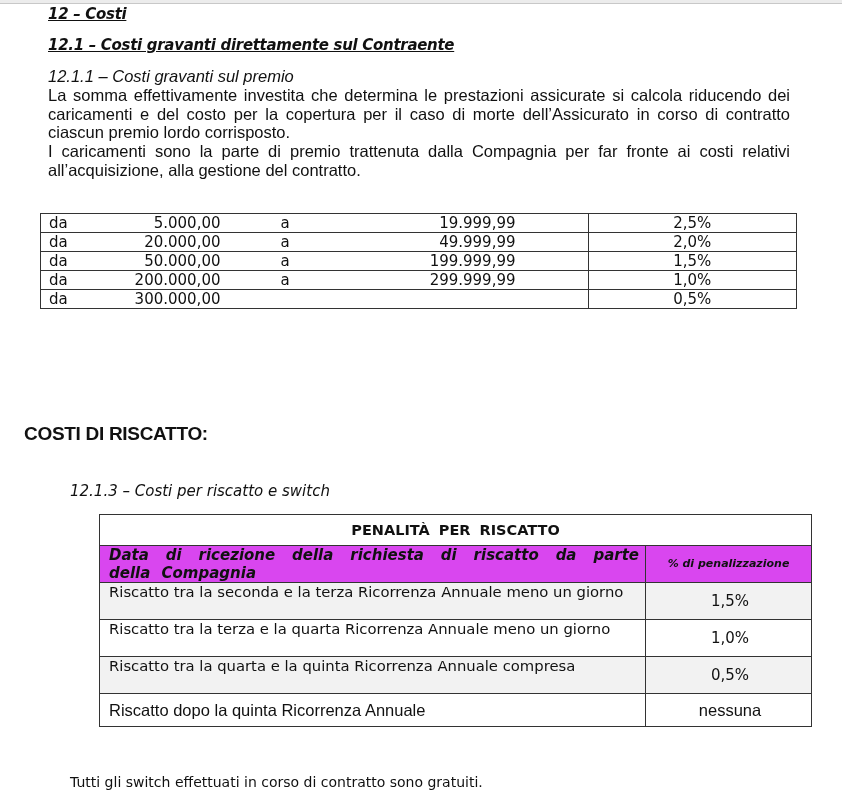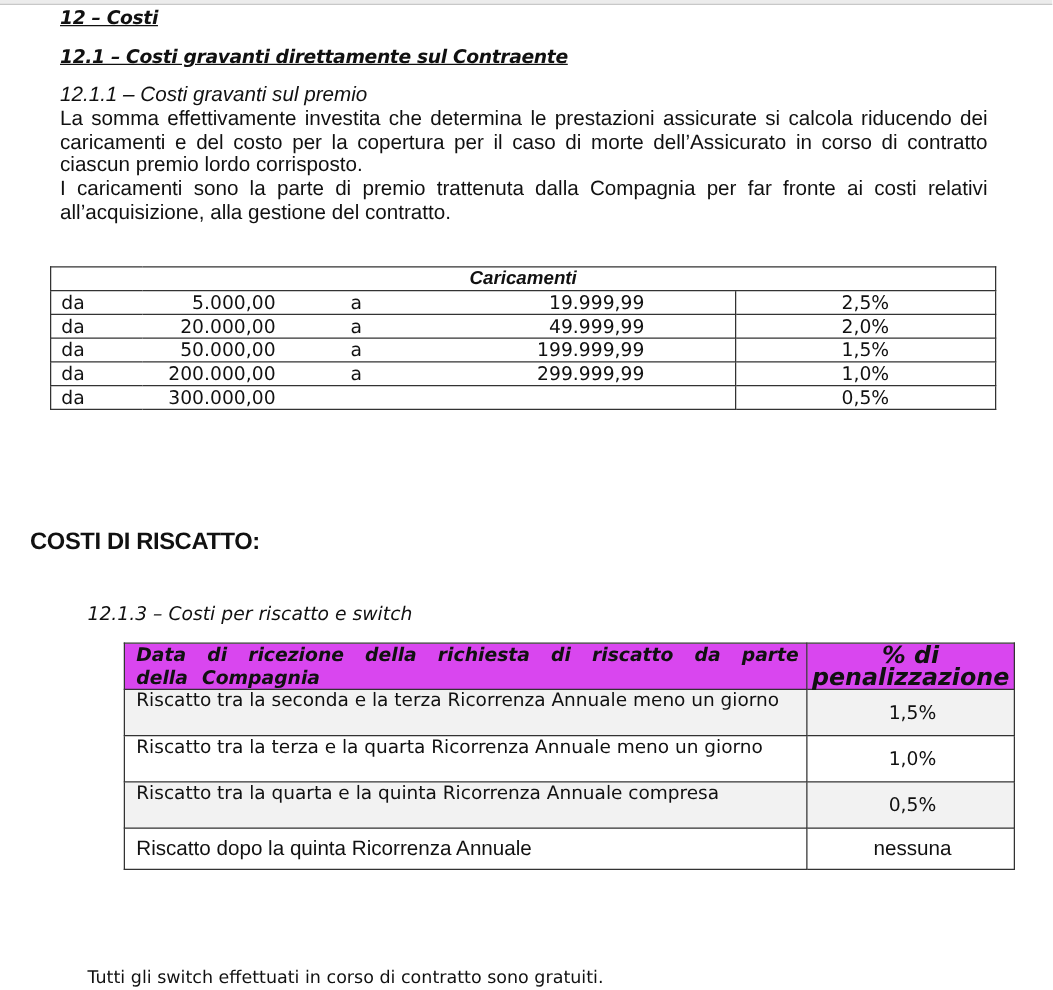--- a/index.html
+++ b/index.html
@@ -29,21 +29,21 @@
   .t1 .c-pct { text-align: center; width: 205px; }
 
   .riscatto-title { left: 24px; top: 423px; font-family: "Liberation Sans", sans-serif; font-size: 19px; font-weight: bold; letter-spacing: -0.3px; }
   .h4 { left: 70px; top: 482px; font-family: "DejaVu Sans", sans-serif; font-size: 15px; font-style: italic; }
 
   .t2 { position: absolute; left: 99px; top: 514px; width: 713px; font-size: 15px; }
   .t2 td, .t2 th { border: 1px solid #333; }
   .t2 .title-row th { font-family: "DejaVu Sans", sans-serif; font-weight: bold; text-align: center; height: 30px; font-size: 14.5px; word-spacing: 4px; padding: 0; }
   .t2 .head-row th { font-family: "DejaVu Sans", sans-serif; font-weight: bold; font-style: italic; background: #d946ef; padding: 0 6px 0 9px; line-height: 18px; height: 36px; vertical-align: middle; }
   .t2 .head-row .h-desc { text-align: justify; text-align-last: left; width: 530px; word-spacing: 6px; }
-  .t2 .head-row .h-pct { text-align: center; font-size: 19px; padding: 0 2px; }
+  .t2 .head-row .h-pct { text-align: center; font-size: 11px; padding: 0 2px; }
   .t2 td { font-family: "DejaVu Sans", sans-serif; line-height: 18px; padding: 0 6px 0 9px; height: 36px; vertical-align: middle; }
   .t2 td.desc { text-align: justify; text-align-last: left; vertical-align: top; font-size: 14.8px; }
   .t2 td.pct { text-align: center; }
   .t2 tr.shade td { background: #f2f2f2; }
   .t2 tr.last td { height: 32px; vertical-align: middle; font-family: "Liberation Sans", sans-serif; font-size: 16.5px; }
 
   .footer { left: 70px; top: 774px; font-family: "DejaVu Sans", sans-serif; font-size: 14px; }
 </style>
 </head>
 <body>
@@ -51,23 +51,20 @@
 <div class="topbar"></div>
 
 <div class="abs h1">12 – Costi</div>
 <div class="abs h2">12.1 – Costi gravanti direttamente sul Contraente</div>
 <div class="abs h3">12.1.1 – Costi gravanti sul premio</div>
 <div class="abs para p1">La somma effettivamente investita che determina le prestazioni assicurate si calcola riducendo dei caricamenti e del costo per la copertura per il caso di morte dell’Assicurato in corso di contratto  ciascun premio lordo corrisposto.</div>
 <div class="abs para p2">I caricamenti sono la parte di premio trattenuta dalla Compagnia per far fronte ai costi relativi all’acquisizione, alla gestione del contratto.</div>
 
 <table class="t1 narrow">
   <tbody>
-      <tr class="title-row">
-    <th colspan="5" class="narrow">Caricamenti</th>
-  </tr>
   <tr class="body">
     <td class="c-da">da</td>
     <td class="c-from">5.000,00</td>
     <td class="c-a">a</td>
     <td class="c-to">19.999,99</td>
     <td class="c-pct">2,5%</td>
   </tr>
   <tr class="body">
     <td class="c-da">da</td>
     <td class="c-from">20.000,00</td>
@@ -97,20 +94,23 @@
     <td class="c-pct">0,5%</td>
   </tr>
 </tbody>
   </table>
 
 <div class="abs riscatto-title">COSTI DI RISCATTO:</div>
 <div class="abs h4">12.1.3 – Costi per riscatto e switch</div>
 
 <table class="t2">
   <tbody>
+      <tr class="title-row">
+    <th colspan="2">PENALITÀ PER RISCATTO</th>
+  </tr>
   <tr class="head-row">
     <th class="h-desc">Data di ricezione della richiesta di riscatto da parte della Compagnia</th>
     <th class="h-pct">% di penalizzazione</th>
   </tr>
   <tr class="shade">
     <td class="desc">Riscatto tra la seconda e la terza Ricorrenza Annuale meno un giorno</td>
     <td class="pct">1,5%</td>
   </tr>
   <tr>
     <td class="desc">Riscatto tra la terza e la quarta Ricorrenza Annuale meno un giorno</td>

